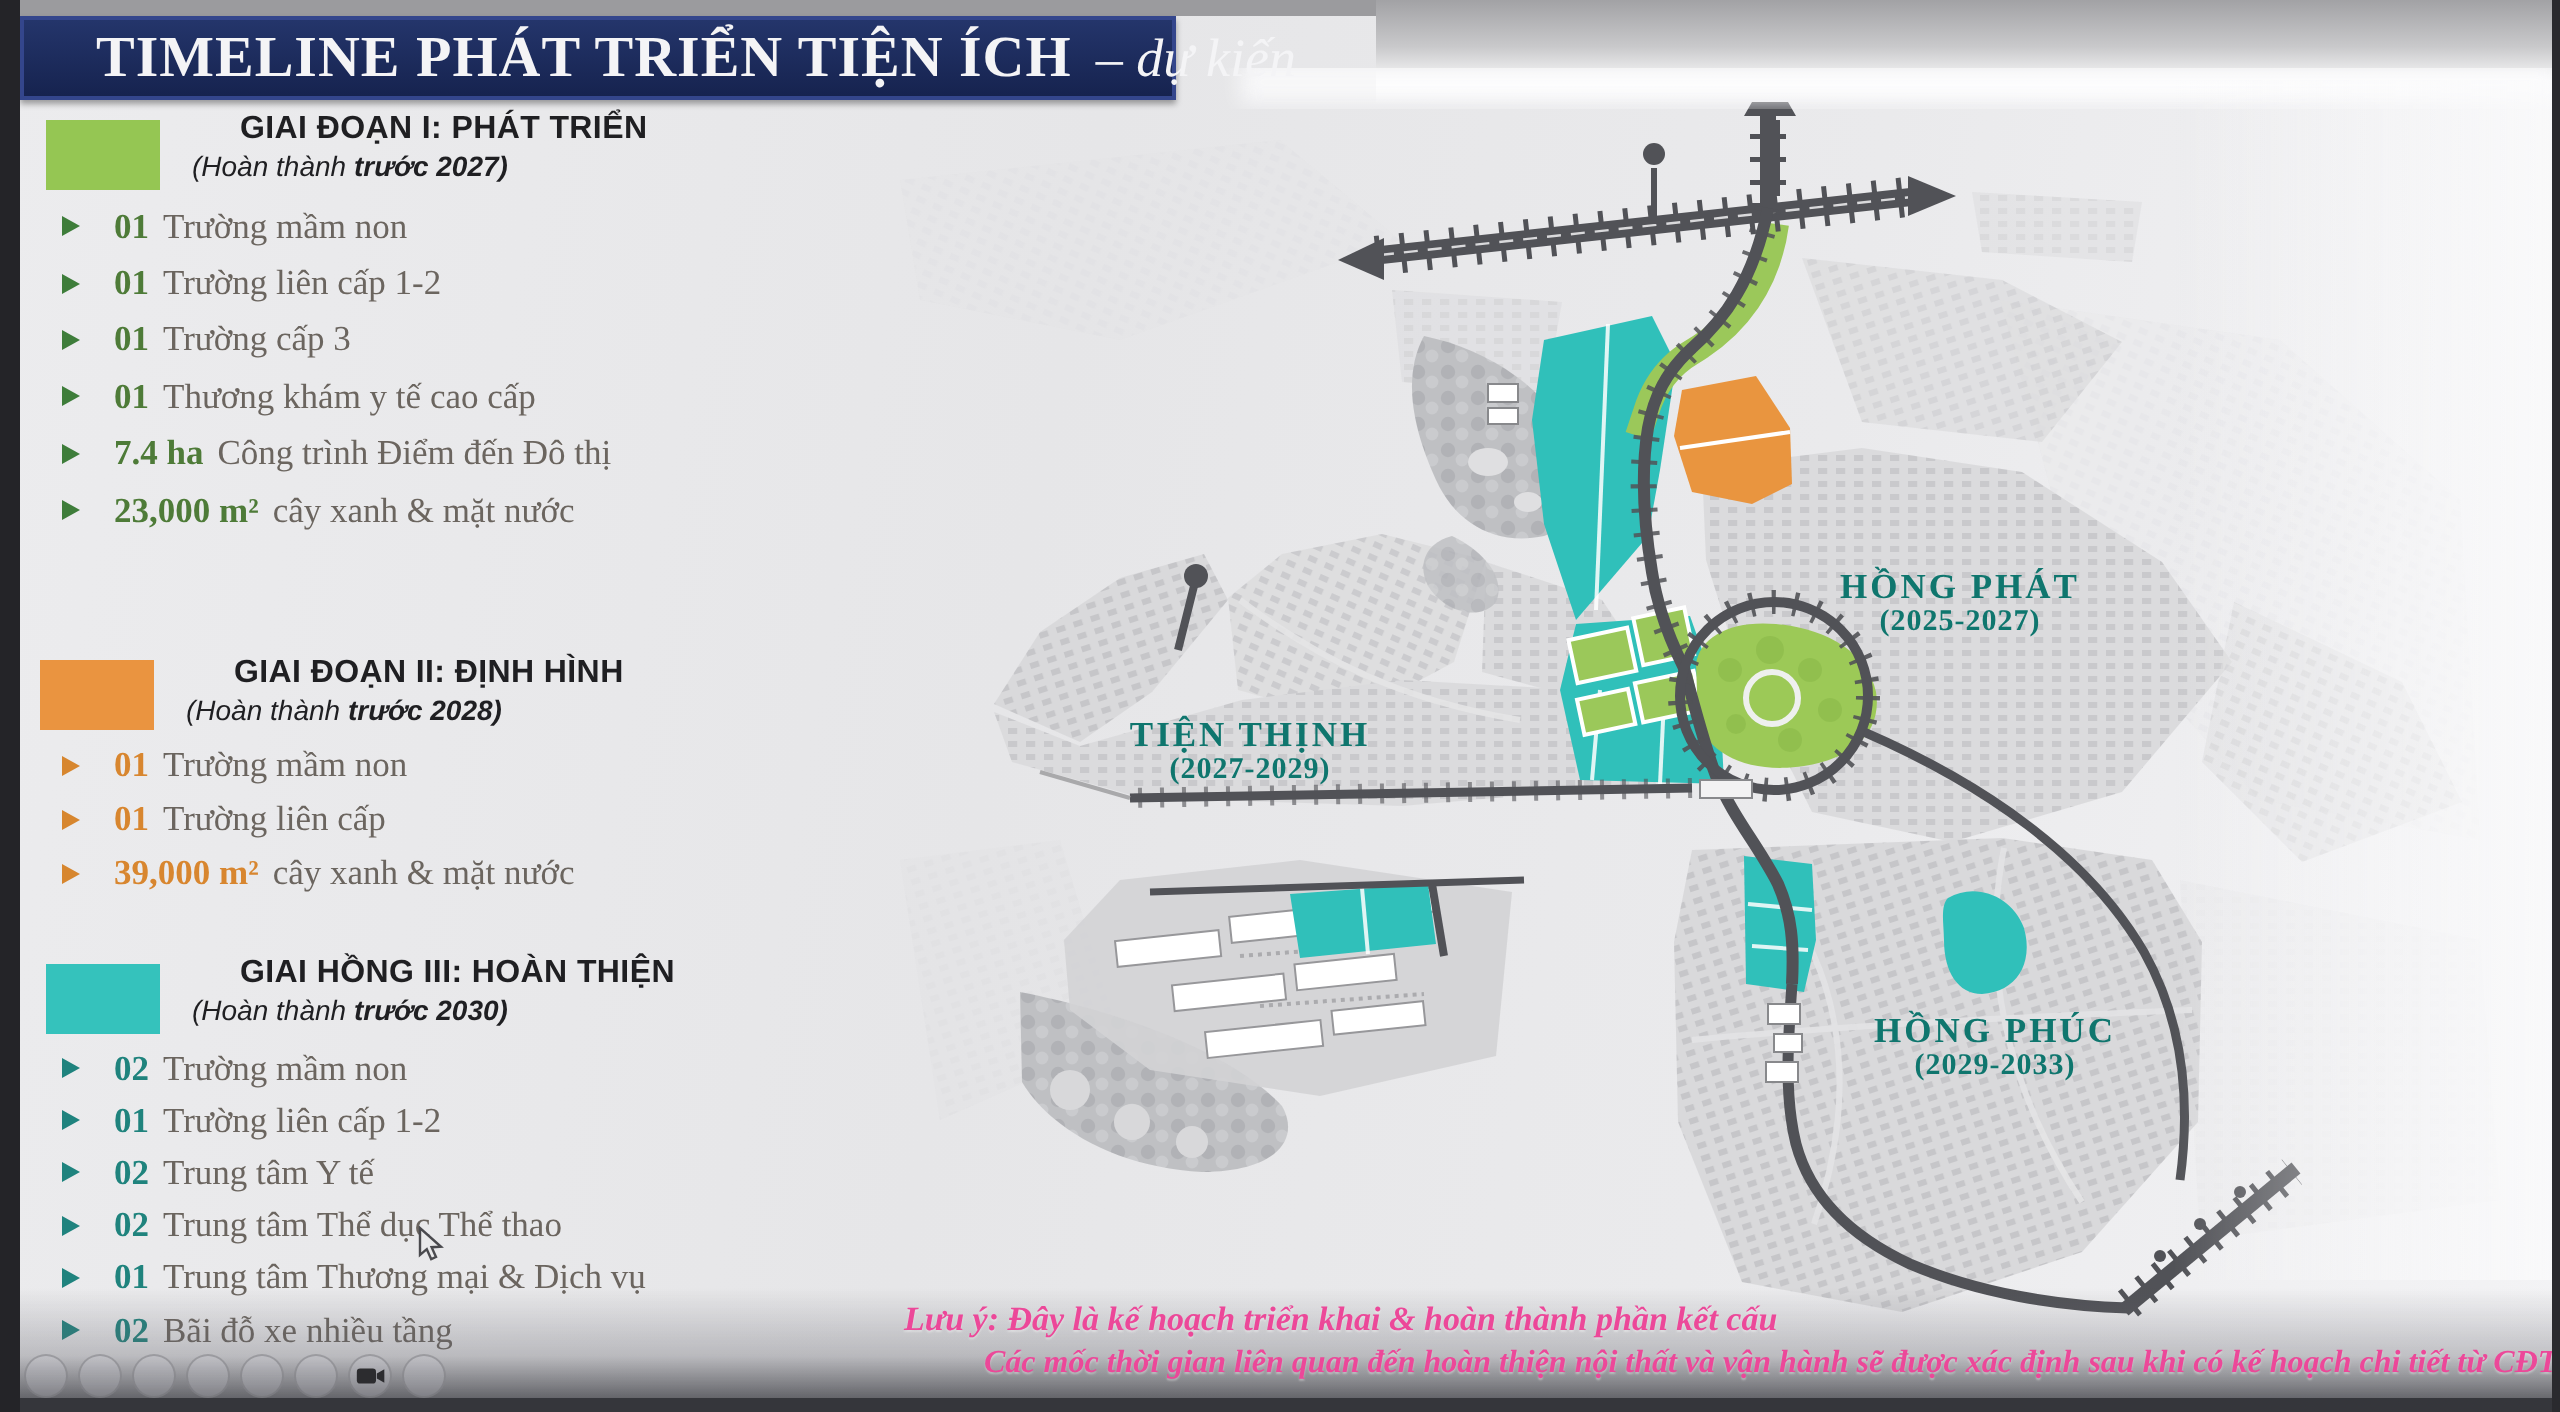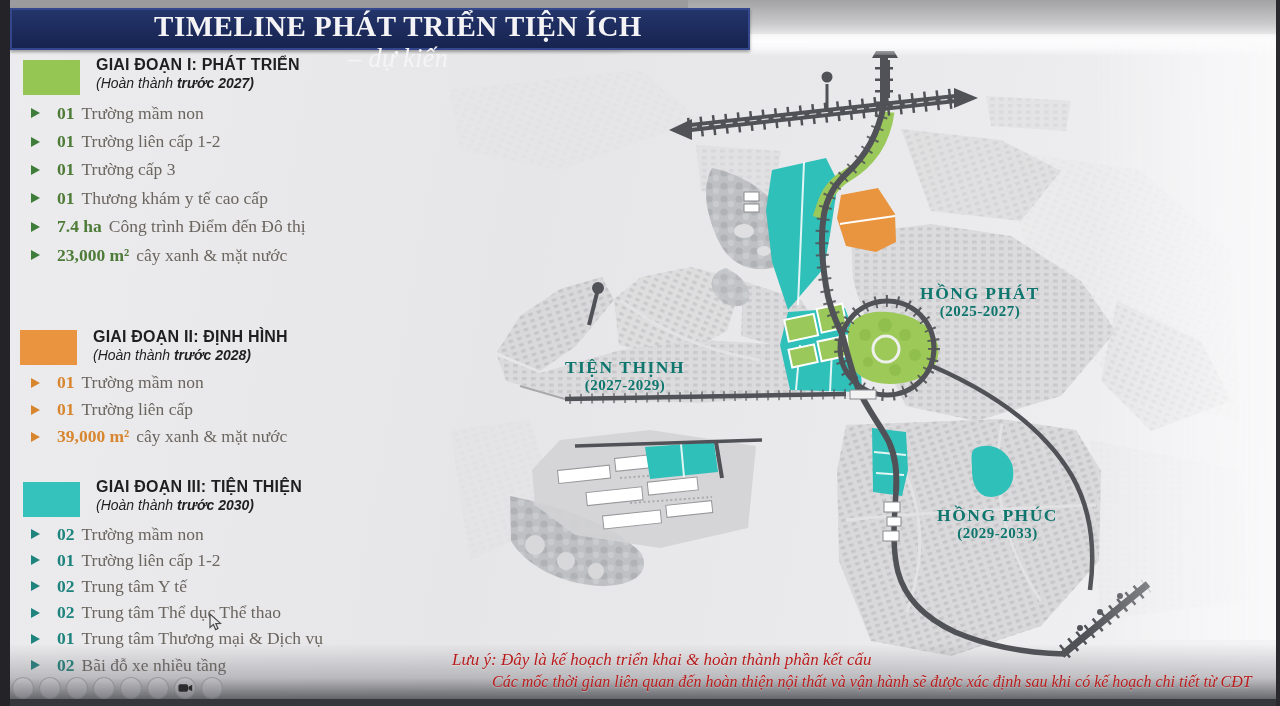--- a/index.html
+++ b/index.html
@@ -12,39 +12,38 @@
   .edge-left{position:absolute;left:0;top:0;width:10px;height:706px;background:#242428;}
   .edge-right{position:absolute;right:0;top:0;width:4px;height:706px;background:#2a2a2e;}
   .edge-top{position:absolute;left:10px;top:0;width:678px;height:8px;background:#9b9b9e;}
   .top-wash{position:absolute;left:688px;right:4px;top:0;height:52px;
     background:linear-gradient(#a2a2a5 0%,#c9c9cb 45%,#fbfbfc 80%,rgba(251,251,252,0) 100%);}
   .right-wash{position:absolute;right:4px;top:40px;width:190px;height:600px;
     background:linear-gradient(to right,rgba(248,248,250,0),rgba(250,250,251,.85));}
 
   
   .titlebar{
-    position:absolute;left:10px;top:8px;width:740px;height:42px;
+    position:absolute;left:10px;top:8px;width:578px;height:42px;
     background:linear-gradient(#24356b,#16234f);
     border:2px solid #34468c;box-sizing:border-box;
     display:flex;align-items:center;padding-left:36px;
     box-shadow:0 2px 3px rgba(0,0,0,.35);
-    flex-direction:column;
   }
   .title-main{color:#f4f4f6;font-weight:bold;font-size:29px;letter-spacing:.5px;white-space:nowrap;}
-  .title-suffix{color:#f4f4f6;font-size:27px;font-style:italic;white-space:nowrap;}
+  .title-suffix{color:#f4f4f6;font-size:27px;font-style:italic;margin-left:12px;white-space:nowrap;}
 
   
   .phase{position:absolute;left:18px;width:360px;}
   .phead{display:flex;}
   .swatch{width:57px;height:35px;margin:4px 16px 0 5px;flex:0 0 auto;}
   .sw1{background:#95c653;}
   .sw2{background:#ea9440;margin-top:2px;margin-left:2px;}
   .sw3{background:#35c2bc;}
   .ptxt{font-family:"Liberation Sans",sans-serif;color:#1f1f22;}
-  .pname{font-size:16px;font-weight:bold;letter-spacing:.2px;}
+  .pname{font-size:16px;font-weight:bold;letter-spacing:.2px;margin-left:24px;}
   .psub{font-size:14px;font-style:italic;margin-top:1px;}
   .psub b{font-weight:bold;}
   .items{margin-top:4px;}
   .item{display:flex;align-items:center;padding-left:13px;}
   .i1 .item{height:28.4px;}
   .i2 .item{height:27px;}
   .i3 .item{height:26.2px;}
   .arr{width:0;height:0;border-top:5px solid transparent;border-bottom:5px solid transparent;
        border-left:9px solid #3e7d3a;margin-right:17px;flex:0 0 auto;}
   .a1{border-left-color:#3e7d3a;}
@@ -62,21 +61,21 @@
   .ml-name{font-size:17.5px;letter-spacing:1.5px;white-space:nowrap;}
   .ml-years{font-size:15px;letter-spacing:.5px;white-space:nowrap;text-align:center;}
   .lbl-phat{left:900px;top:284px;width:160px;}
   .lbl-thinh{left:545px;top:358px;width:160px;}
   .lbl-phuc{left:915px;top:506px;width:165px;}
 
   
   .bottom-shade{position:absolute;left:0;right:0;bottom:0;height:62px;
     background:linear-gradient(to bottom,rgba(120,120,126,0) 0%,rgba(100,100,108,.35) 55%,rgba(50,51,57,.88) 100%);}
   .bottom-strip{position:absolute;left:0;right:0;bottom:0;height:7px;background:#35363b;}
-  .note{position:absolute;font-style:italic;font-weight:400;color:#b91c1c;
+  .note{position:absolute;font-style:italic;font-weight:700;color:#ec4899;
     text-shadow:0 1px 1px rgba(255,255,255,.35);white-space:nowrap;}
   .note1{left:452px;top:650px;font-size:17px;}
   .note2{left:492px;top:673px;font-size:16px;}
 
   
   .toolbar{position:absolute;left:12px;top:677px;display:flex;}
   .tb-circle{width:22px;height:22px;border-radius:50%;margin-right:5px;
     border:1.5px solid rgba(110,110,116,.45);background:rgba(205,205,210,.25);
     box-sizing:border-box;display:flex;align-items:center;justify-content:center;}
   .cam{width:15px;height:10px;}
@@ -366,21 +365,21 @@
         <span class="val v2">39,000 m²</span>
         <span class="txt">cây xanh &amp; mặt nước</span>
       </div>
   </div>
 </div>
 
 <div class="phase" style="top:478px">
   <div class="phead">
     <div class="swatch sw3"></div>
     <div class="ptxt">
-      <div class="pname">GIAI ĐOẠN III: TIỆN THIỆN</div>
+      <div class="pname">GIAI HỒNG III: HOÀN THIỆN</div>
       <div class="psub"><span>(Hoàn thành </span><b>trước 2030)</b></div>
     </div>
   </div>
   <div class="items i3">
     <div class="item">
         <span class="arr a3"></span>
         <span class="val v3">02</span>
         <span class="txt">Trường mầm non</span>
       </div>
     <div class="item">

